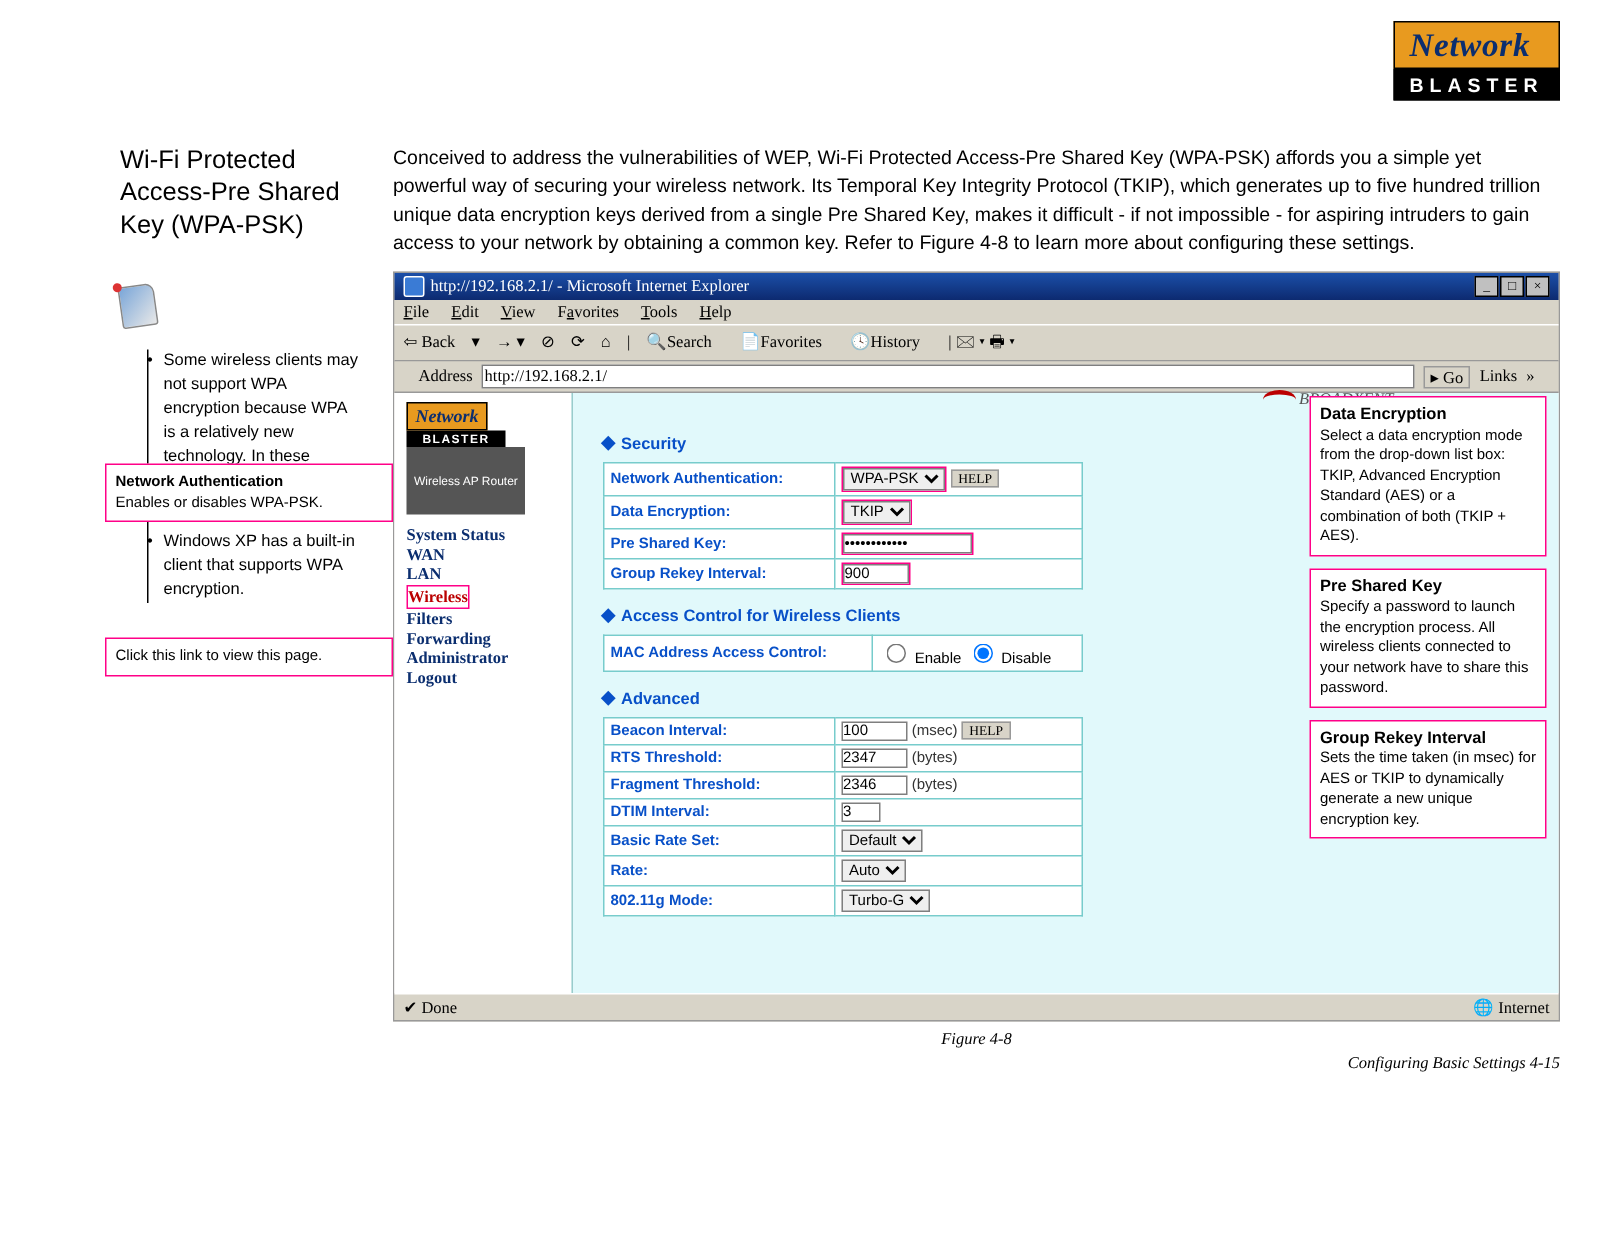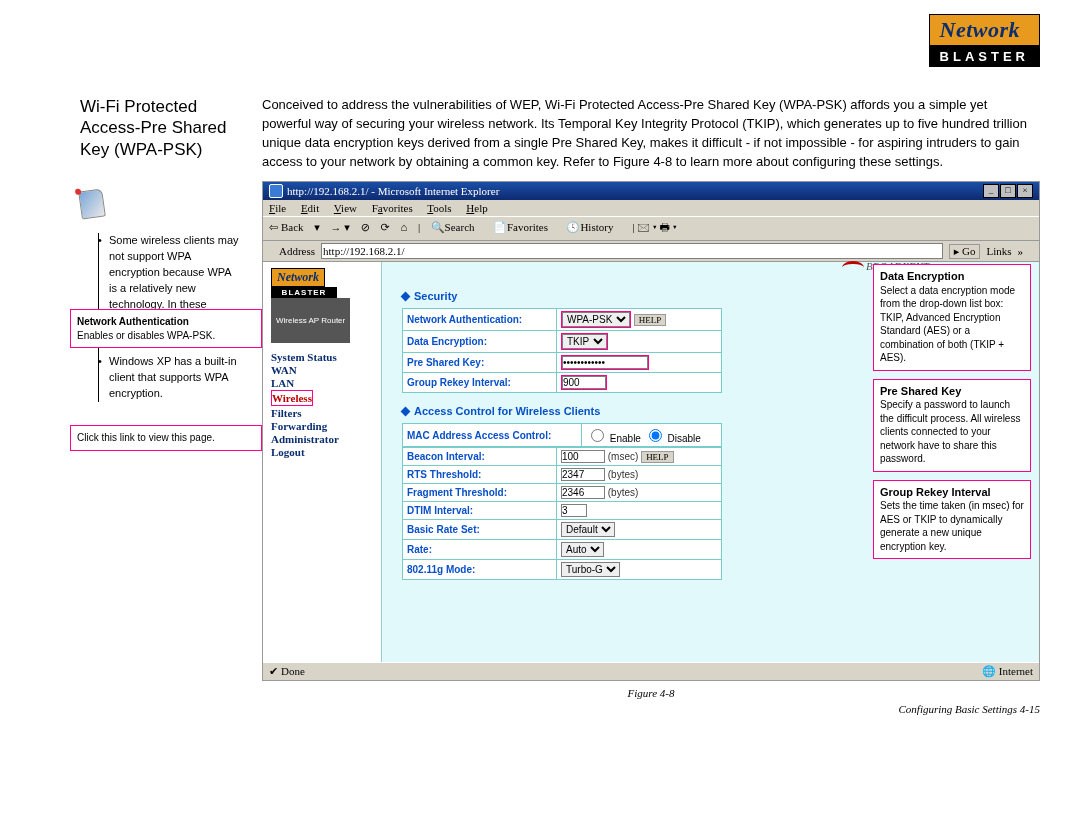--- a/index.html
+++ b/index.html
@@ -147,21 +147,21 @@
           <div class="pane">
             <div class="brand">BROADXENT</div>
 
             <div class="callouts">
               <div class="callout">
                 <b>Data Encryption</b><br>
                 <span>Select a data encryption mode from the drop-down list box: TKIP, Advanced Encryption Standard (AES) or a combination of both (TKIP + AES).</span>
               </div>
               <div class="callout">
                 <b>Pre Shared Key</b><br>
-                <span>Specify a password to launch the difficult process. All wireless clients connected to your network have to share this password.</span>
+                <span>Specify a password to launch the encryption process. All wireless clients connected to your network have to share this password.</span>
               </div>
               <div class="callout">
                 <b>Group Rekey Interval</b><br>
                 <span>Sets the time taken (in msec) for AES or TKIP to dynamically generate a new unique encryption key.</span>
               </div>
             </div>
 
             <div class="sec-h">Security</div>
             <table class="tbl">
               <tbody>
@@ -189,20 +189,21 @@
             <table class="tbl">
               <tbody>
                     <tr>
                       <td class="lab" style="width:170px">MAC Address Access Control:</td>
                   <td><input type="radio" style=""> <span>Enable</span>
                       <input type="radio" checked="" style=""> <span>Disable</span></td>
                     </tr>
             </tbody>
                 </table>
 
+            <div class="sec-h">Advanced</div>
             <table class="tbl">
               <tbody>
                     <tr>
                       <td class="lab">Beacon Interval:</td>
                       <td><input size="5" value="100" style=""> <span class="small-unit">(msec)</span> <span class="help">HELP</span></td>
                     </tr>
               <tr>
                       <td class="lab">RTS Threshold:</td>
                       <td><input size="5" value="2347" style=""> <span class="small-unit">(bytes)</span></td>
                     </tr>

